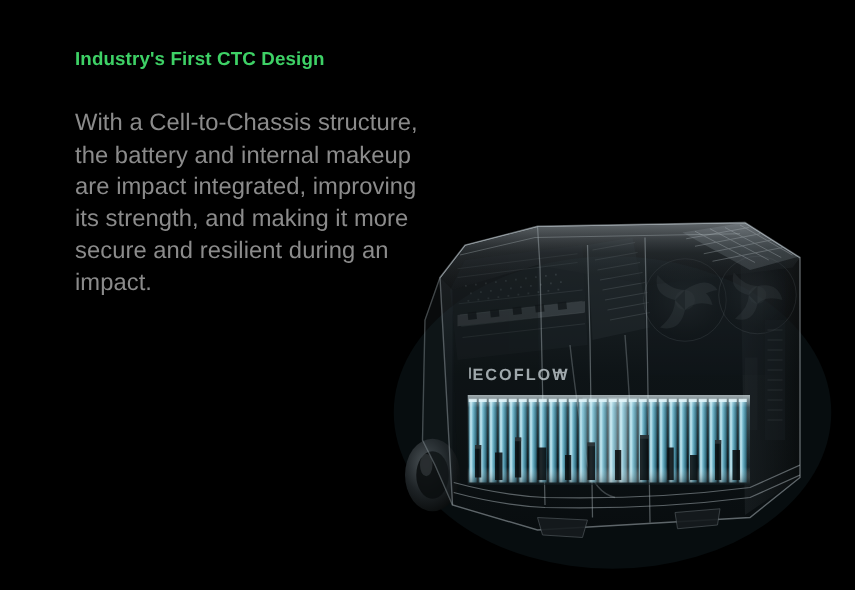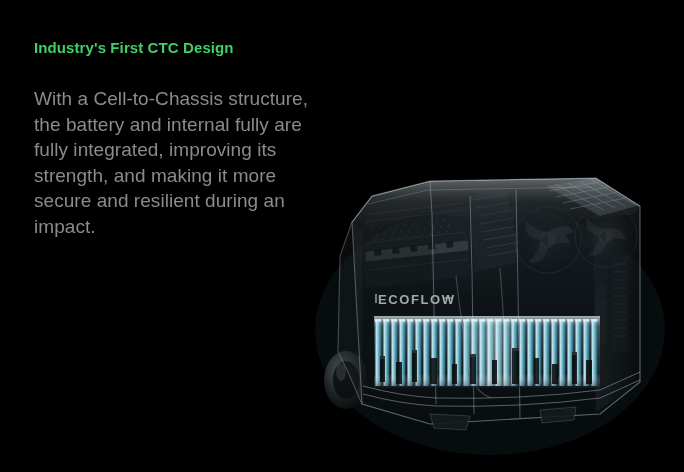--- a/index.html
+++ b/index.html
@@ -13,21 +13,21 @@
     height: 472px;
     background: #000000;
     overflow: hidden;
     font-family: "Liberation Sans", sans-serif;
     -webkit-font-smoothing: antialiased;
   }
 
   
   .text-col {
     position: absolute;
-    left: 34px;
+    left: 60px;
     top: 38px;
     width: 300px;
     z-index: 10;
   }
   .eyebrow {
     color: #3ed166;
     font-size: 15px;
     font-weight: bold;
     letter-spacing: 0.1px;
     line-height: 20px;
@@ -396,16 +396,16 @@
       <path d="M540 410 L576 407 L574 420 L542 423 Z"></path>
     </g>
     <g stroke="#8d979c" stroke-width="0.8" fill="none" opacity="0.35">
       <path d="M430 414 L470 416 L466 430 L434 428 Z"></path>
       <path d="M540 410 L576 407 L574 420 L542 423 Z"></path>
     </g>
   </svg>
 
   <div class="text-col">
     <div class="eyebrow">Industry's First CTC Design</div>
-    <p class="body-copy">With a Cell-to-Chassis structure, the battery and internal fully are fully integrated, improving its strength, and making it more secure and resilient during an impact.</p>
+    <p class="body-copy">With a Cell-to-Chassis structure, the battery and internal makeup are impact integrated, improving its strength, and making it more secure and resilient during an impact.</p>
   </div>
 
 </div>
 
 </body></html>

